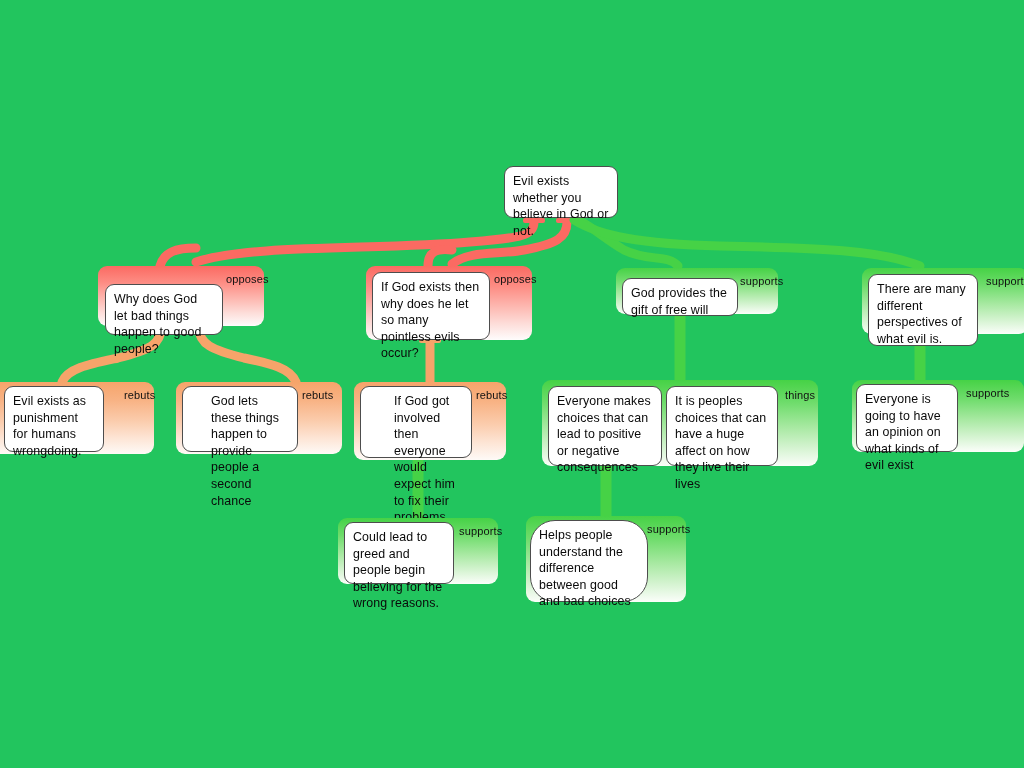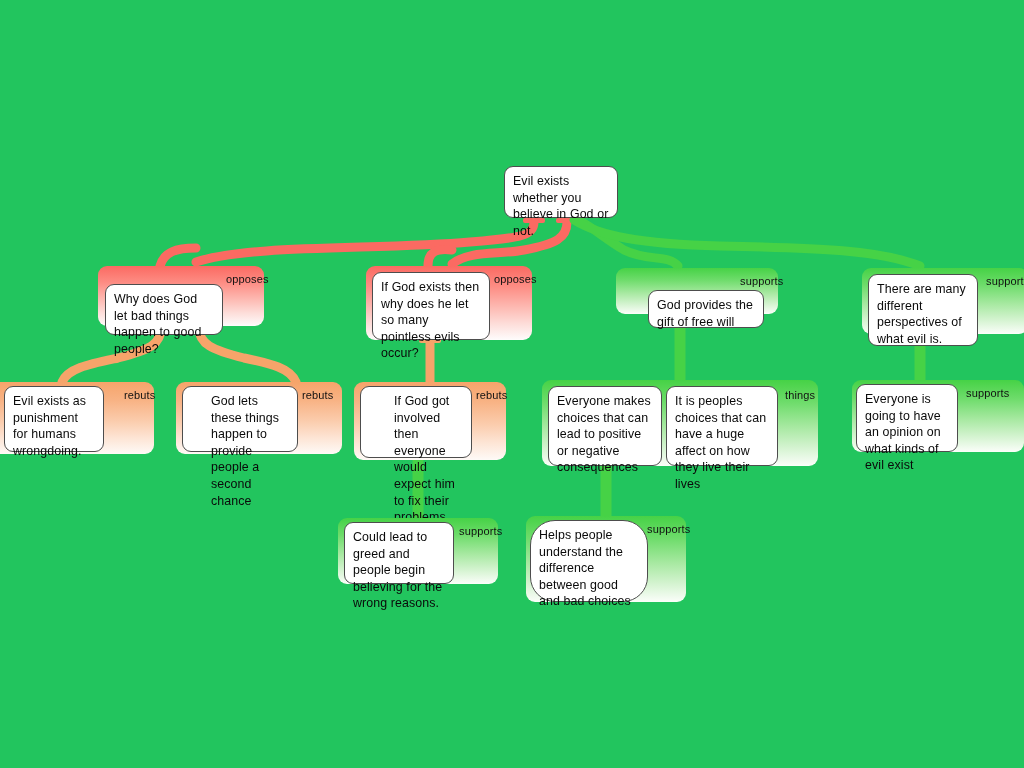--- a/index.html
+++ b/index.html
@@ -77,21 +77,21 @@
     <div class="panel red"></div>
     <div class="badge" style="left:128px;top:8px;">opposes</div>
     <div class="bubble" style="left:6px;top:6px;width:118px;height:68px;">
       <span>If God exists then why does he let so many pointless evils occur?</span>
     </div>
   </div>
 
   <div class="node" style="left:616px;top:268px;width:162px;height:46px;">
     <div class="panel green"></div>
     <div class="badge" style="left:124px;top:8px;">supports</div>
-    <div class="bubble" style="left:6px;top:22px;width:116px;height:38px;margin-left:26px;">
+    <div class="bubble" style="left:6px;top:10px;width:116px;height:38px;">
       <span>God provides the gift of free will</span>
     </div>
   </div>
 
   <div class="node" style="left:862px;top:268px;width:166px;height:66px;">
     <div class="panel green"></div>
     <div class="badge" style="left:124px;top:8px;">supports</div>
     <div class="bubble" style="left:6px;top:6px;width:110px;height:72px;">
       <span>There are many different perspectives of what evil is.</span>
     </div>

